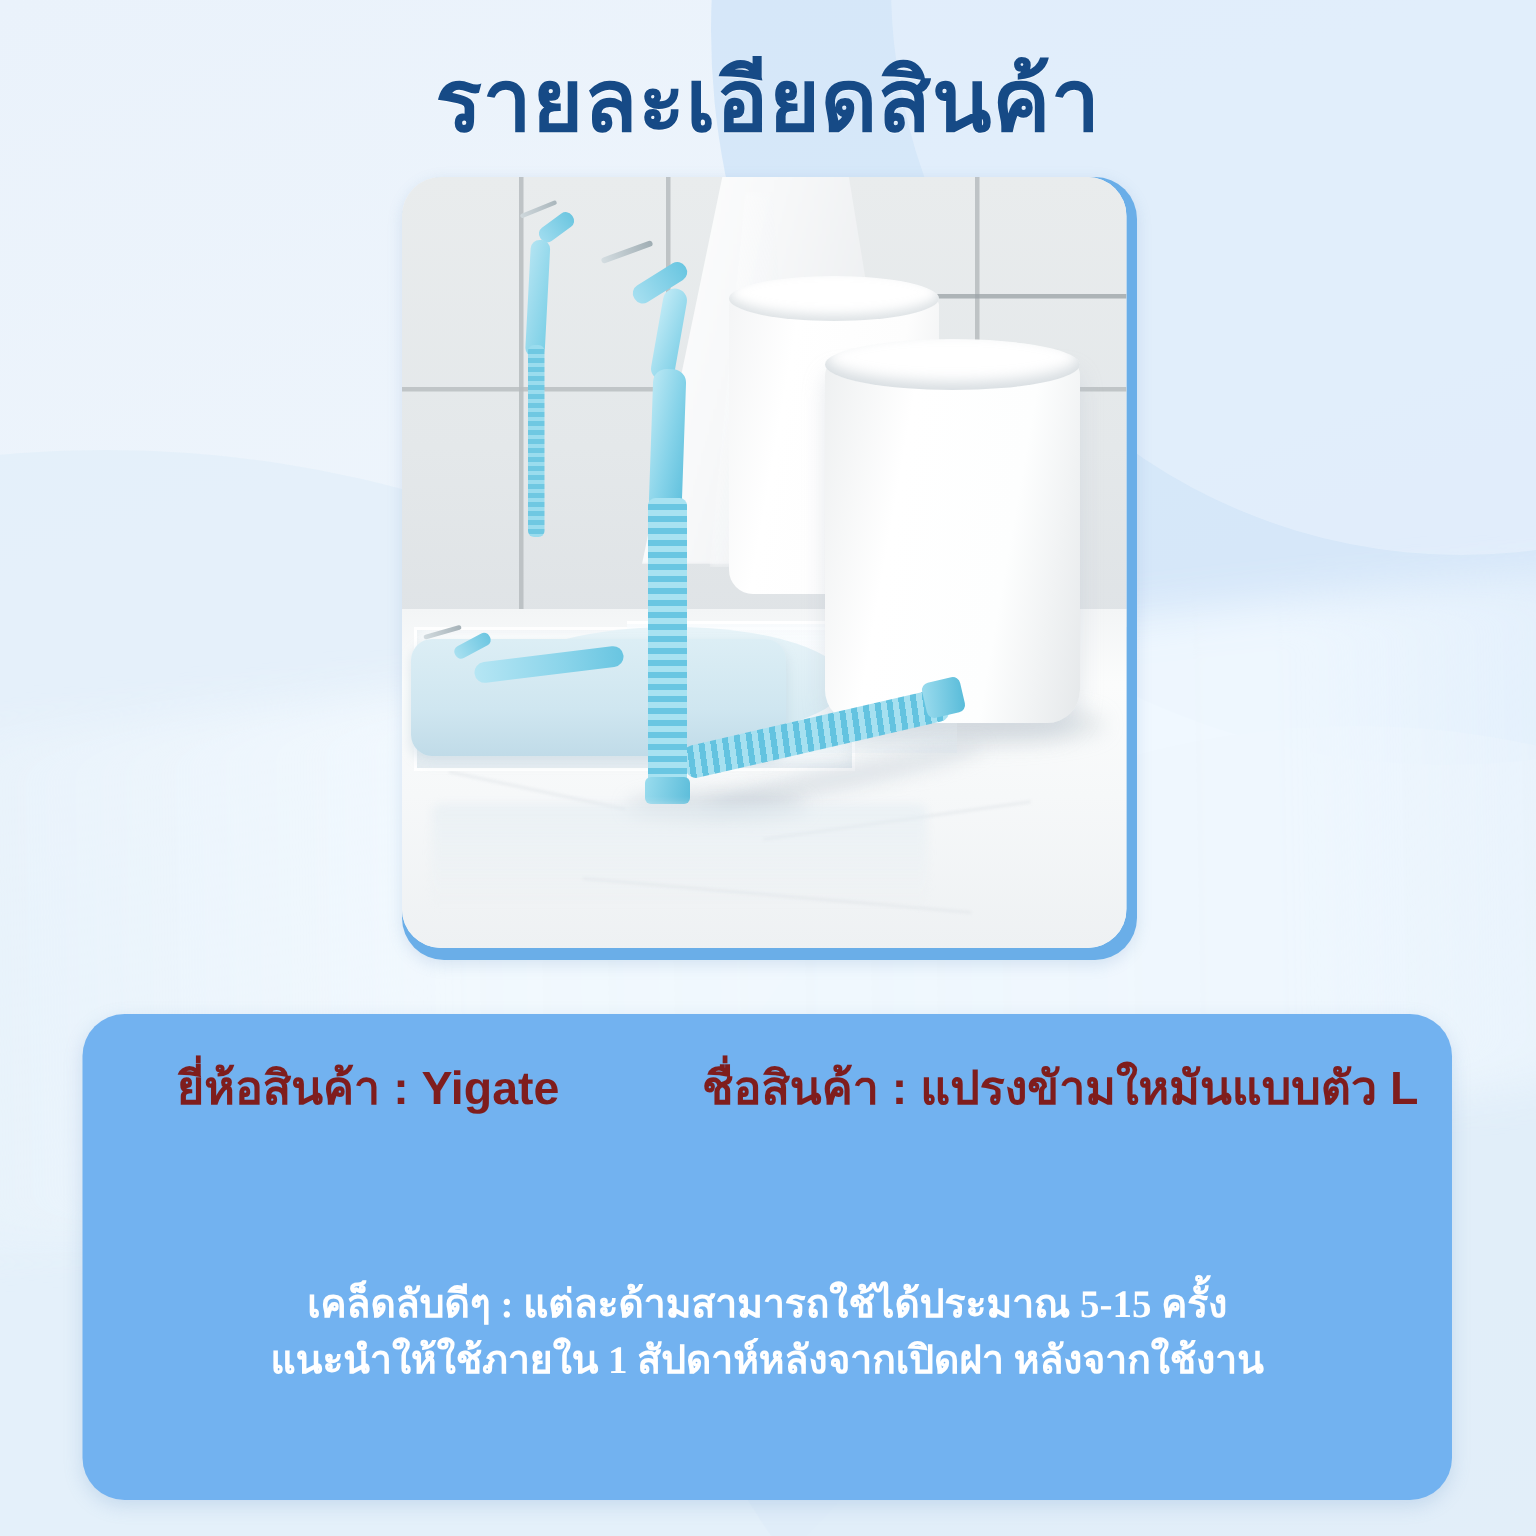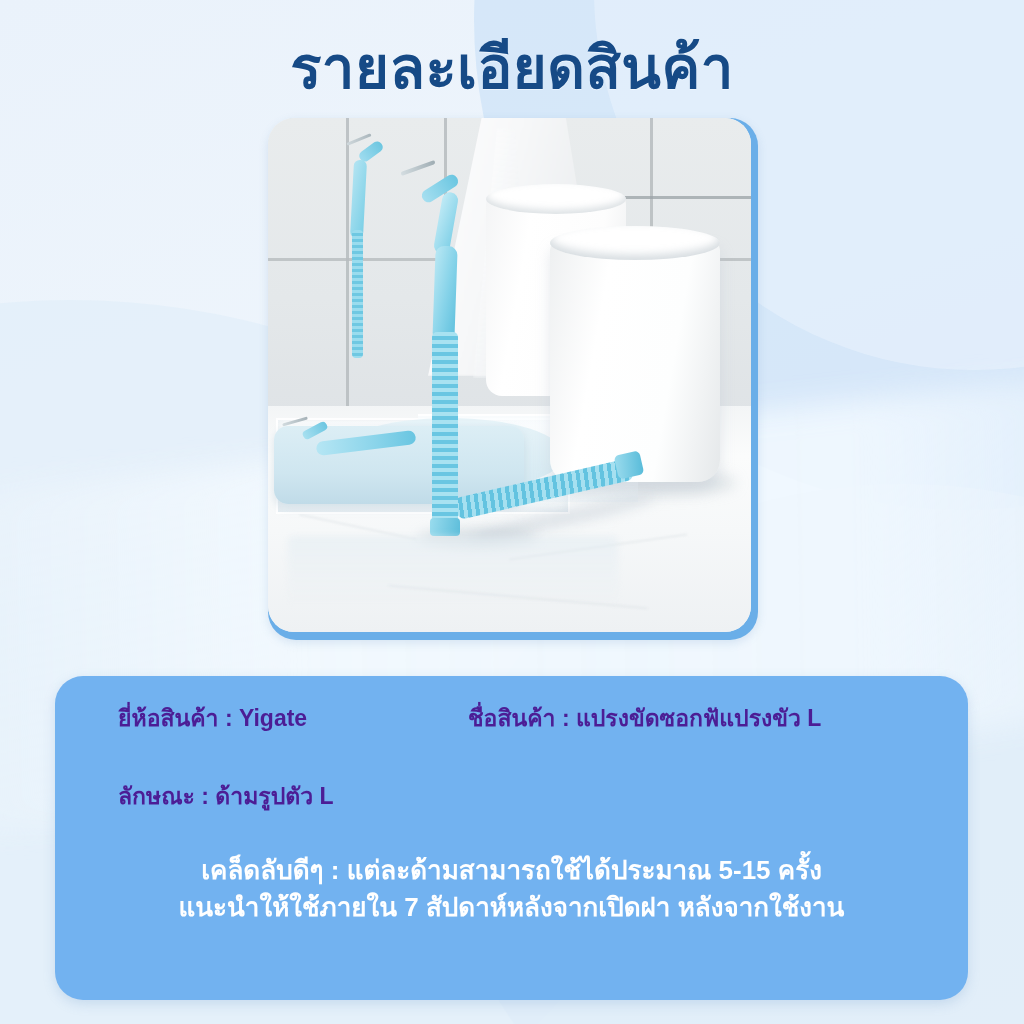--- a/index.html
+++ b/index.html
@@ -354,41 +354,41 @@
     height: 324px;
     background: #72b2f0;
     border-radius: 28px;
     box-shadow: 0 4px 12px rgba(110,155,205,0.25);
   }
   .spec-row {
     position: absolute;
     left: 0; right: 0;
     display: flex;
     align-items: flex-end;
-    color: #4c1d95;
-    font-size: 23px;
+    color: #7f1d1d;
+    font-size: 31px;
     font-weight: 700;
     white-space: nowrap;
   }
   .spec-row.r1 { top: 24px; }
   .spec-row.r2 { top: 102px; }
   .spec-a { padding-left: 63px; width: 350px; }
   .spec-b { }
   .tips {
     position: absolute;
     left: 0; right: 0;
     top: 176px;
     color: #ffffff;
     font-size: 26px;
     font-weight: 700;
     line-height: 1.42;
     text-align: center;
     padding: 0 30px;
   }
-  .tips div { white-space: nowrap; }
+  .tips div { white-space: nowrap; font-family: Liberation Serif, serif; }
 </style>
 </head>
 <body>
 
 <div id="page">
 
   <div class="bg-base"></div>
   <div class="bg-arc-tr"></div>
   <div class="bg-arc-tr2"></div>
   <div class="bg-arc-bl"></div>
@@ -453,27 +453,26 @@
 
         <div class="glass-reflect"></div>
       </div>
     </div>
   </div>
 
   <div class="info-card">
 
     <div class="spec-row r1">
       <span class="spec-a">ยี่ห้อสินค้า : Yigate</span>
-      <span class="spec-b">ชื่อสินค้า : แปรงขัดซอกฟัแปรงขัว L</span>
+      <span class="spec-b">ชื่อสินค้า : แปรงขัามใหมันแบบตัว L</span>
     </div>
 
     <div class="spec-row r2">
-      <span class="spec-a">ลักษณะ : ด้ามรูปตัว L</span>
     </div>
 
     <div class="tips">
       <div>เคล็ดลับดีๆ : แต่ละด้ามสามารถใช้ได้ประมาณ 5-15 ครั้ง</div>
-      <div>แนะนำให้ใช้ภายใน 7 สัปดาห์หลังจากเปิดฝา หลังจากใช้งาน</div>
+      <div>แนะนำให้ใช้ภายใน 1 สัปดาห์หลังจากเปิดฝา หลังจากใช้งาน</div>
     </div>
 
   </div>
 
 </div>
 
 </body></html>

